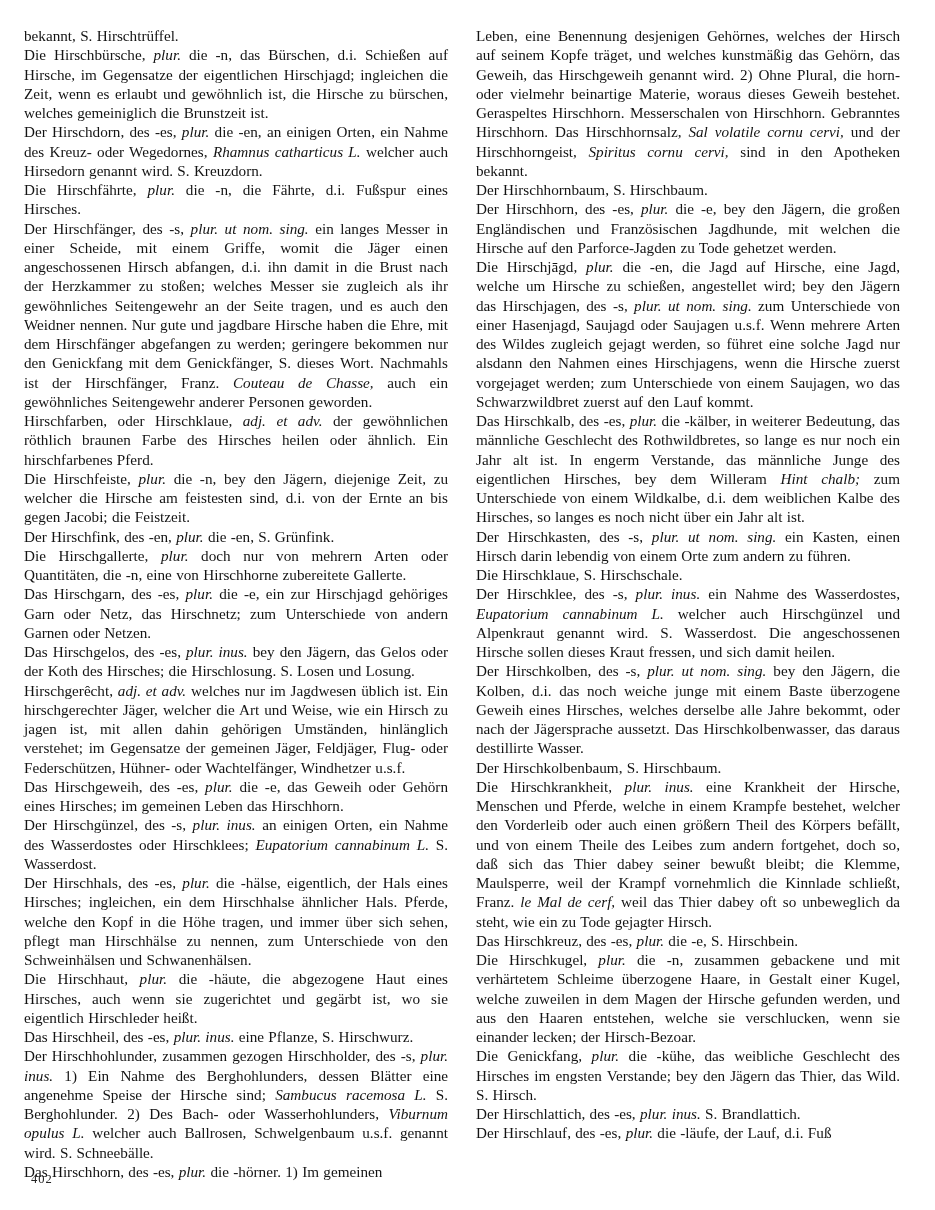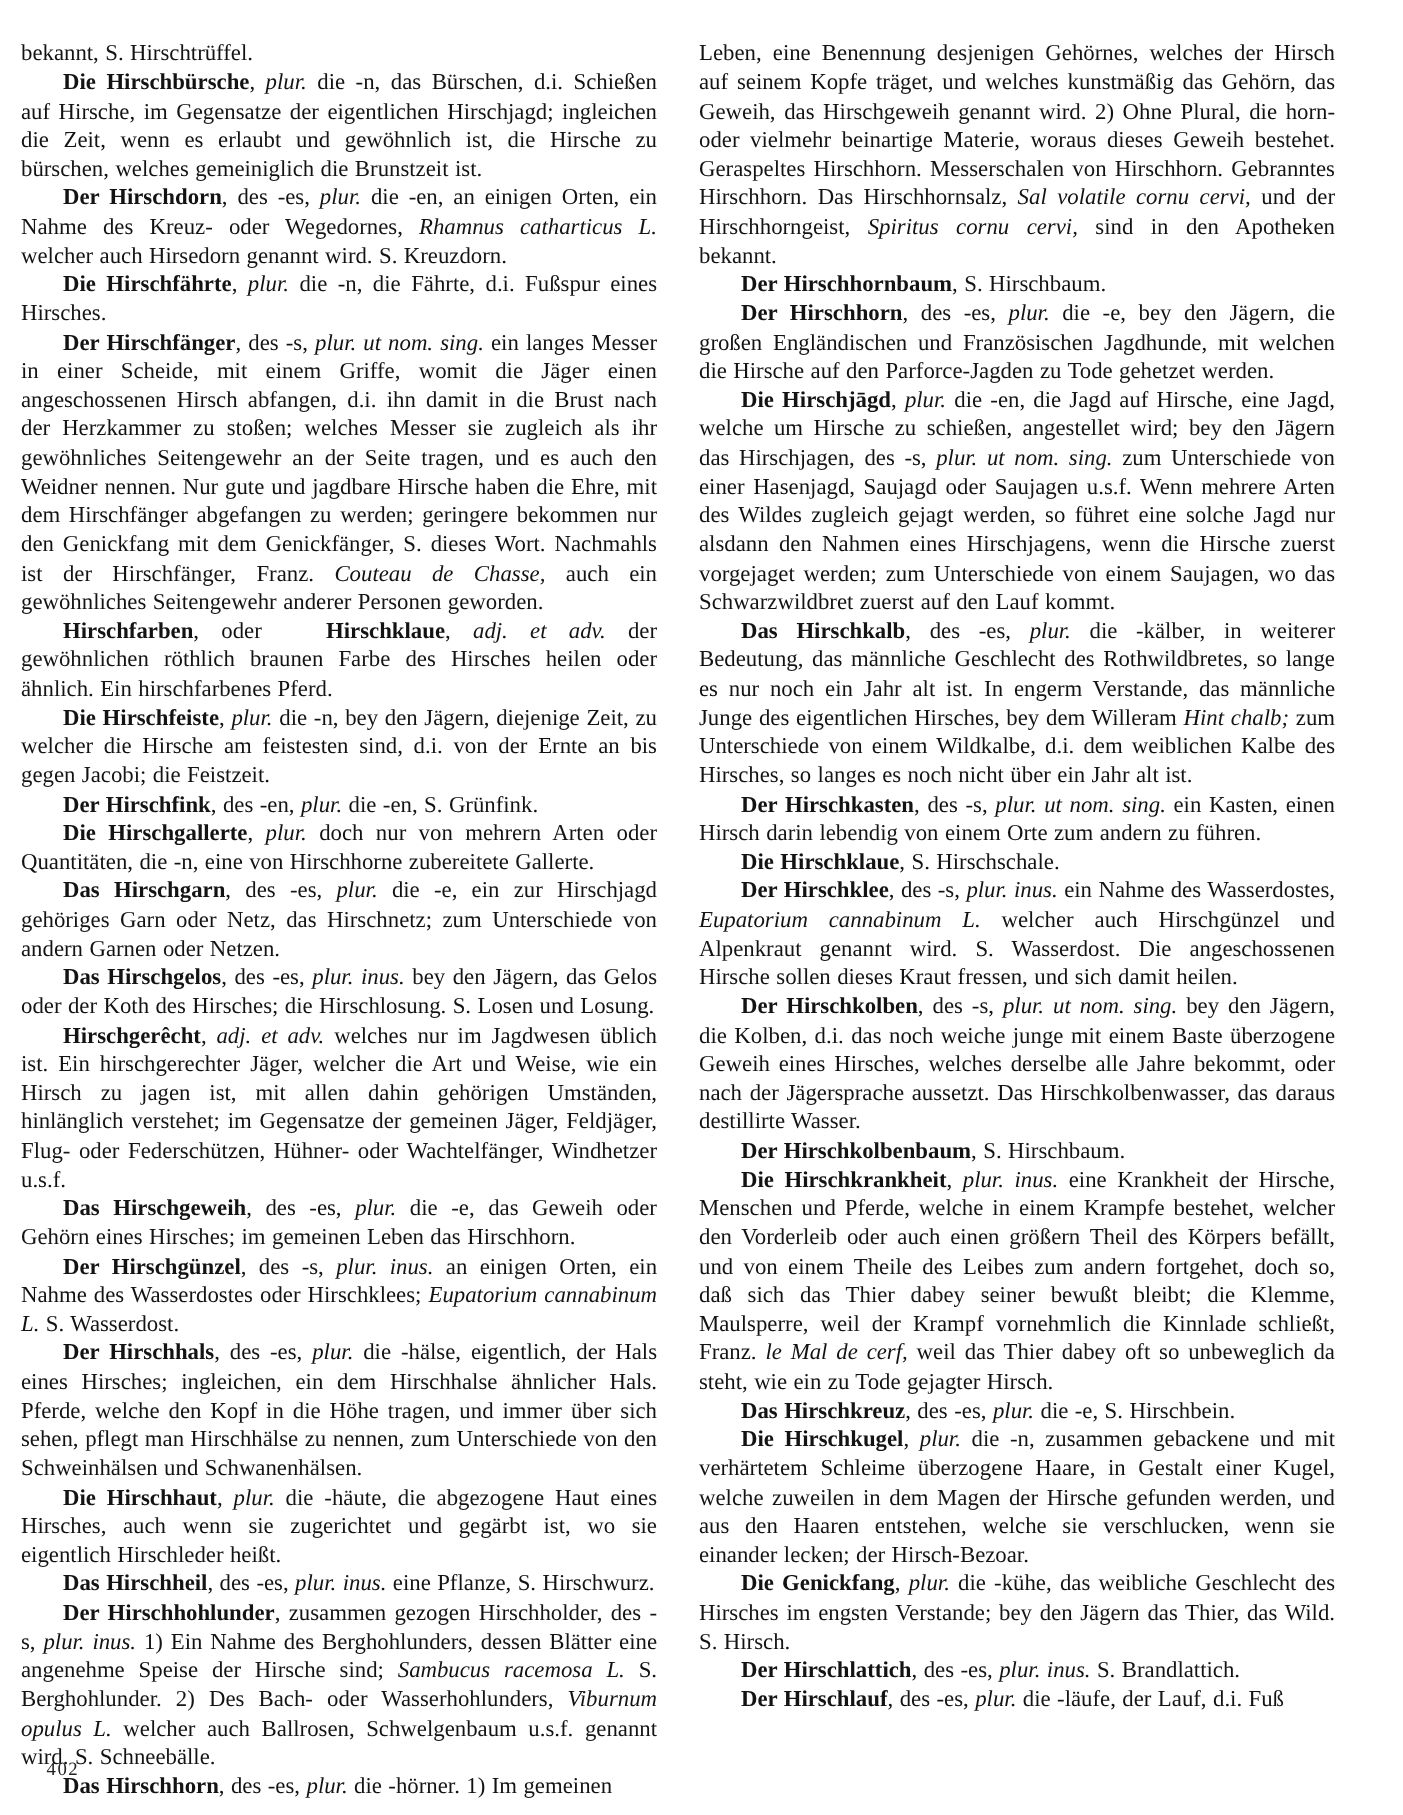--- a/index.html
+++ b/index.html
@@ -11,34 +11,34 @@
     position: relative;
     width: 935px;
     height: 1210px;
     background: #ffffff;
     overflow: hidden;
     font-family: "Liberation Serif", "DejaVu Serif", serif;
     color: #131313;
   }
   .columns {
     display: flex;
-    padding: 26px 29px 0 14px;
+    padding: 26px 29px 0 24px;
     gap: 28px;
   }
   .col {
     width: 424px;
   }
   .entry {
     margin: 0;
     font-size: 15.2px;
     line-height: 19.25px;
     text-align: justify;
     word-spacing: 0.5px;
   }
-  .entry b { font-weight: bold; margin-left: 28px; }
+  .entry b { font-weight: normal; }
   .entry i { }
   .page-footer {
     position: absolute;
     left: 31px;
     top: 1172px;
     font-size: 12.5px;
     letter-spacing: 1px;
     color: #222222;
   }
 </style>

